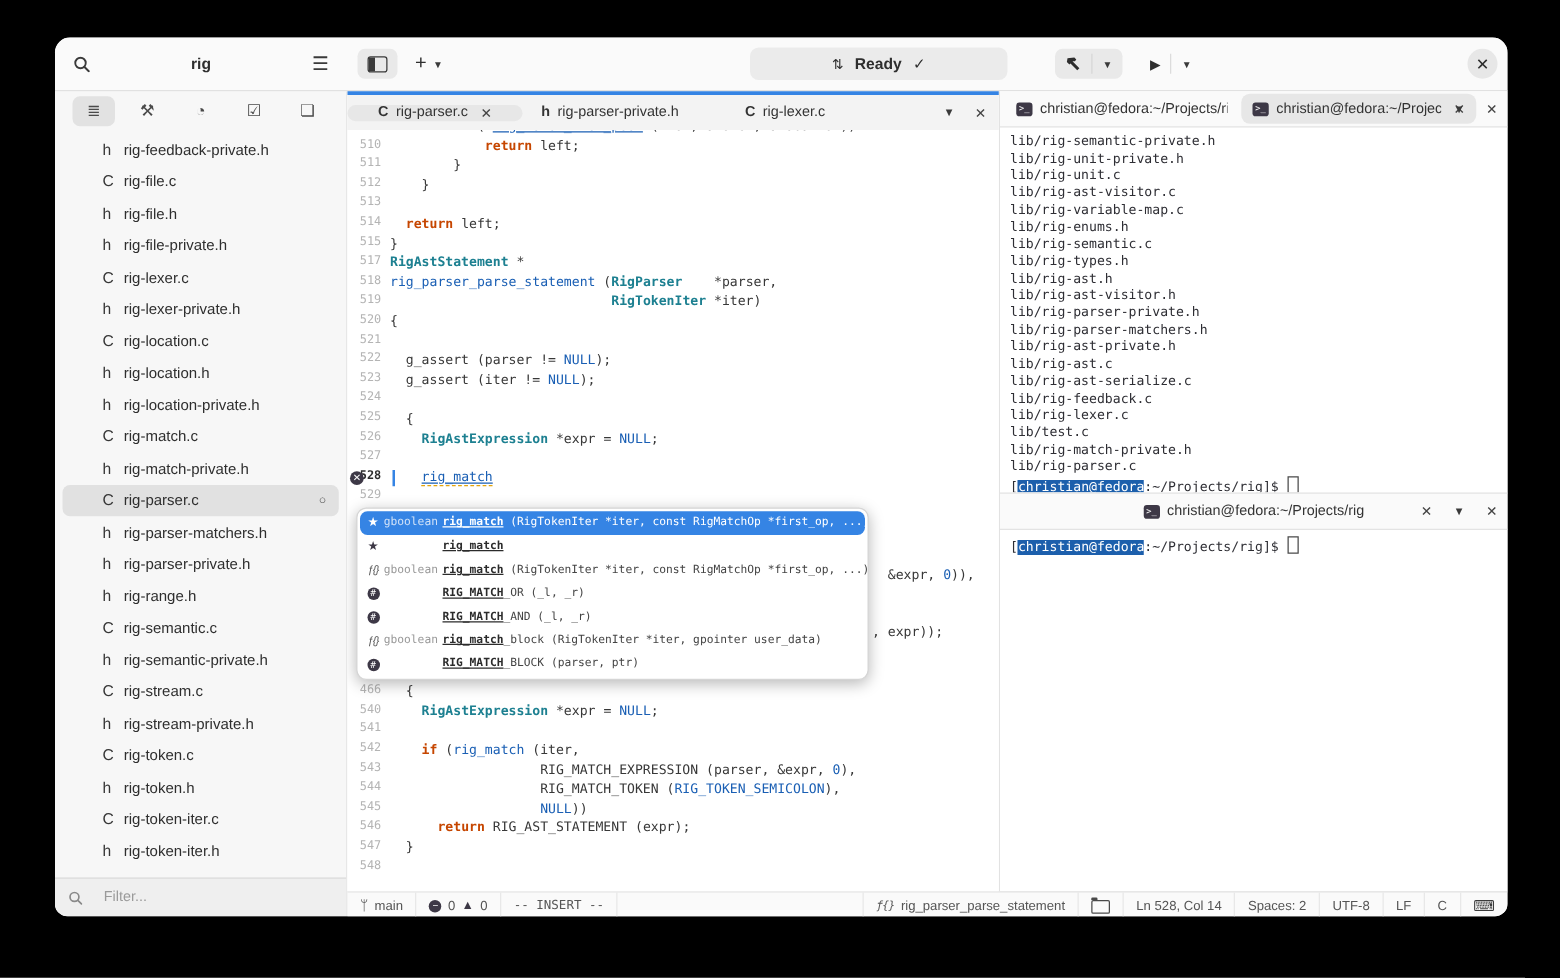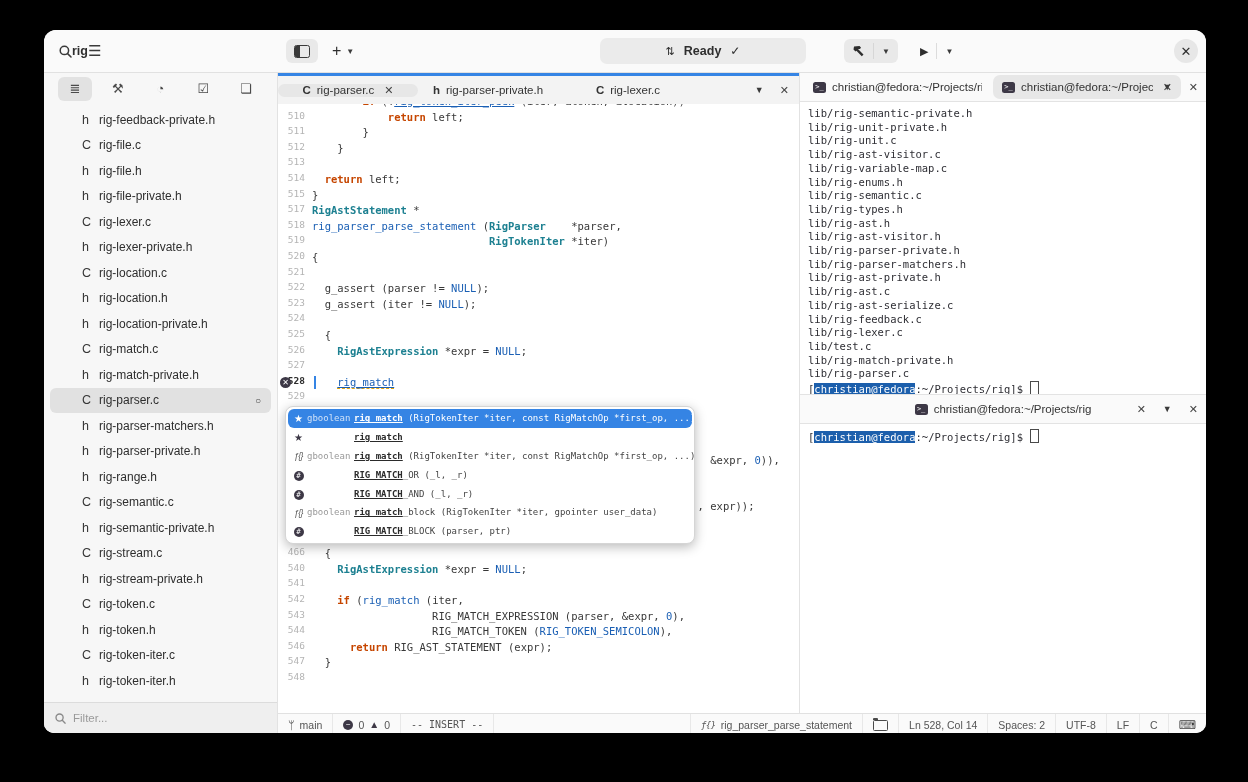--- a/index.html
+++ b/index.html
@@ -3,21 +3,21 @@
 <meta charset="utf-8">
 <style>
   html,body{margin:0;padding:0;background:#000;width:1248px;height:782px;overflow:hidden;
     font-family:"Liberation Sans",sans-serif;-webkit-font-smoothing:antialiased;}
   #window{position:absolute;left:44px;top:30px;width:1162px;height:703px;background:#fafafa;
     border-radius:12px 12px 10px 10px;overflow:hidden;display:flex;flex-direction:column;}
   
   #header{position:relative;height:42px;flex:0 0 42px;background:#fafafa;border-bottom:1px solid #e1e1e1;}
   .hbtn{color:#3a3a3a;display:inline-flex;align-items:center;justify-content:center;}
   #hd-left{position:absolute;left:0;top:0;width:234px;height:42px;display:flex;align-items:center;
-    justify-content:flex-start;padding:0 15px;box-sizing:border-box;}
+    justify-content:space-between;padding:0 15px;box-sizing:border-box;}
   #proj-title{font-size:12.5px;font-weight:600;color:#2e2e2e;}
   #menu-btn{font-size:15px;color:#3a3a3a;}
   #panel-toggle{position:absolute;left:242px;top:9px;width:32px;height:24px;background:#e9e9e9;border-radius:6px;
     display:flex;align-items:center;justify-content:center;}
   .pt-ic{width:14px;height:11px;border:1.4px solid #3a3a3a;border-radius:2.5px;position:relative;}
   .pt-ic::before{content:"";position:absolute;left:0;top:0;bottom:0;width:4.5px;background:#3a3a3a;border-radius:1px 0 0 1px;}
   #new-tab{position:absolute;left:288px;top:9px;height:24px;display:flex;align-items:center;gap:5px;}
   #new-tab .plus{font-size:16px;color:#2e2e2e;line-height:1;}
   .chev{font-size:8px;color:#3a3a3a;}
   #omnibar{position:absolute;left:556px;top:8px;width:206px;height:26px;background:#ebebeb;border-radius:7px;
@@ -43,21 +43,21 @@
   .stab{width:34px;height:24px;border-radius:6px;display:flex;align-items:center;justify-content:center;
     font-size:13px;color:#4a4a4a;}
   .stab.active{background:#e2e2e2;}
   #file-list{flex:1;padding-top:3px;overflow:hidden;}
   .file-row{height:25.5px;display:flex;align-items:center;margin:0 6px;padding-left:32px;border-radius:6px;position:relative;}
   .file-row.selected{background:#e1e1e1;}
   .fbadge{width:17px;font-size:12.5px;font-weight:500;color:#363636;}
   .fname{font-size:12px;color:#2e2e2e;}
   .fmod{position:absolute;right:10px;font-size:10px;color:#4a4a4a;}
   #filter-bar{height:30px;flex:0 0 30px;border-top:1px solid #dcdcdc;background:#efefef;display:flex;align-items:center;
-    gap:7px;padding:0 11px;}
+    gap:17px;padding:0 11px;}
   #filter-text{font-size:11.5px;color:#9a9a9a;}
   
   #main{flex:1;display:flex;flex-direction:column;min-width:0;}
   #content-row{height:640px;flex:0 0 640px;display:flex;}
   
   #editor-col{width:522px;flex:0 0 522px;display:flex;flex-direction:column;border-right:1px solid #e2e2e2;box-sizing:border-box;background:#fff;}
   #etabbar{height:31px;flex:0 0 31px;background:#f3f3f3;border-top:3px solid #3584e4;box-sizing:border-box;
     display:flex;align-items:stretch;position:relative;}
   .etab{display:flex;align-items:center;justify-content:center;gap:6px;padding:0 10px;min-width:140px;box-sizing:border-box;}
   .etab.active{background:#e7e7e7;border-radius:7px;}
@@ -472,20 +472,24 @@
                   <span class="ln">542</span>
                   <pre class="ct"><span>    </span><span class="kw">if</span><span> (</span><span class="fn">rig_match</span><span> (iter,</span></pre>
                 </div>
                 <div class="cl">
                   <span class="ln">543</span>
                   <pre class="ct"><span>                   RIG_MATCH_EXPRESSION (parser, &amp;expr, </span><span class="c">0</span><span>),</span></pre>
                 </div>
                 <div class="cl">
                   <span class="ln">544</span>
                   <pre class="ct"><span>                   RIG_MATCH_TOKEN (</span><span class="c">RIG_TOKEN_SEMICOLON</span><span>),</span></pre>
+                </div>
+                <div class="cl">
+                  <span class="ln">545</span>
+                  <pre class="ct"><span>                   </span><span class="c">NULL</span><span>))</span></pre>
                 </div>
                 <div class="cl">
                   <span class="ln">546</span>
                   <pre class="ct"><span>      </span><span class="kw">return</span><span> RIG_AST_STATEMENT (expr);</span></pre>
                 </div>
                 <div class="cl">
                   <span class="ln">547</span>
                   <pre class="ct"><span>  }</span></pre>
                 </div>
                 <div class="cl">

